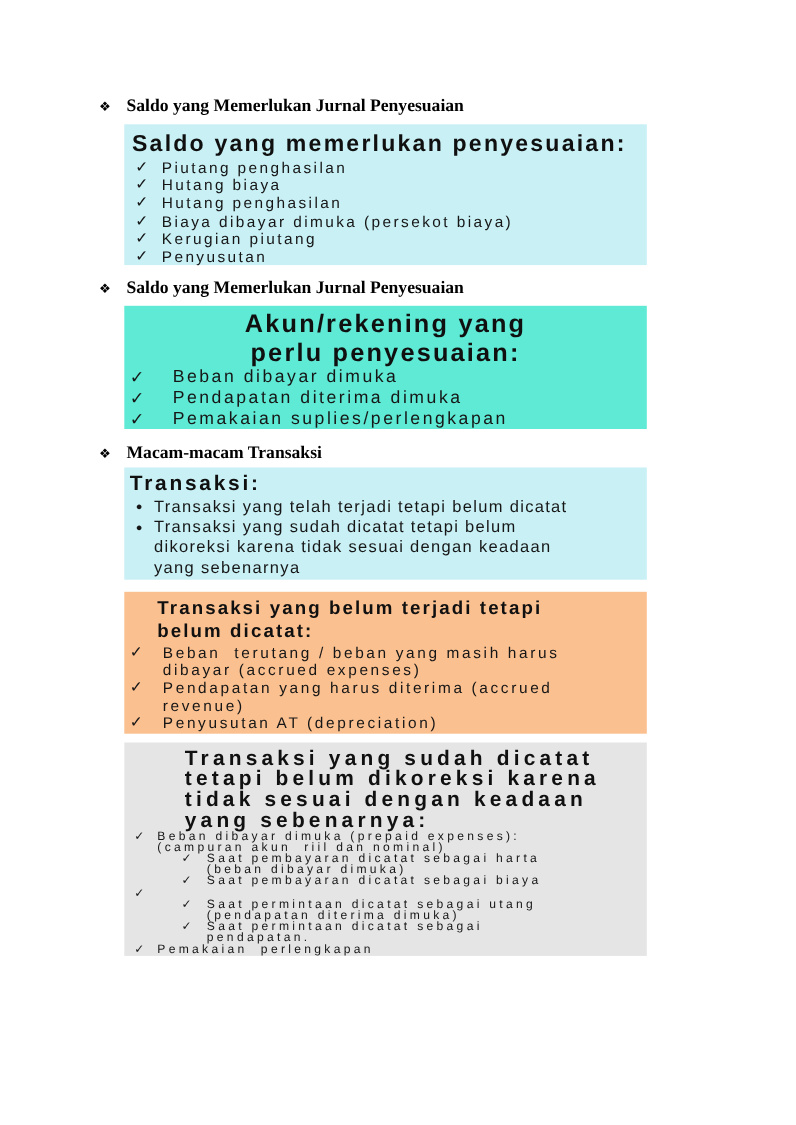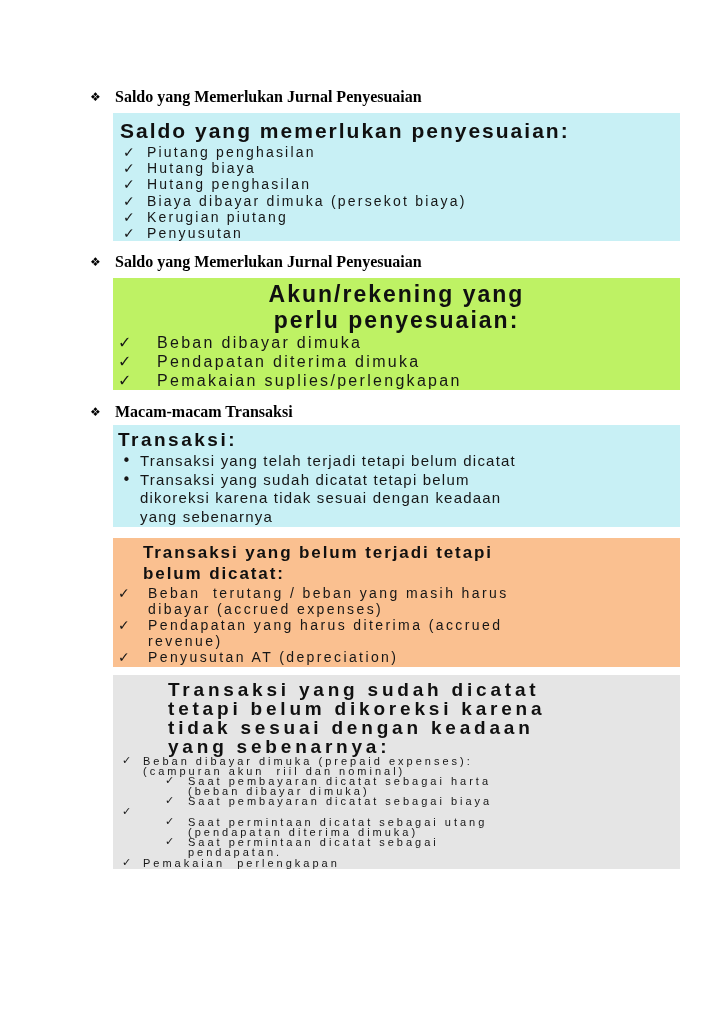--- a/index.html
+++ b/index.html
@@ -11,21 +11,21 @@
 
   
   .heading { display:flex; font-family:"Liberation Serif", serif; font-weight:bold;
              font-size:16px; line-height:18px; color:#000; }
   .heading .hb { flex:none; width:25px; font-family:"DejaVu Sans", sans-serif;
                  font-size:12px; line-height:18px; }
   .h2 { margin-top:12px; }
   .h3 { margin-top:13px; }
 
   
-  .box { box-sizing:border-box; width:567px; margin-left:23px; }
+  .box { box-sizing:border-box; width:475px; margin-left:23px; }
   .title { font-weight:bold; color:#101010; white-space:pre; }
   .row { display:flex; }
   .row .mk { flex:none; font-family:"DejaVu Sans", sans-serif; }
   .row .tx { white-space:pre; }
 
   
   .b1 { min-height:128px; margin-top:7px; padding-top:5px; }
   .b1 .title { margin-left:7px; font-size:21px; letter-spacing:2px; line-height:25px; margin-bottom:1px; }
   .b1 .row { margin-left:10px; font-size:14px; letter-spacing:2.2px; line-height:16.2px; }
   .b1 .mk { width:24px; }
@@ -93,21 +93,21 @@
         <span class="mk">✓</span>
         <span class="tx">Penyusutan</span>
       </div>
     </div>
 
     <div class="heading h2">
       <span class="hb">❖</span>
       <span class="ht">Saldo yang Memerlukan Jurnal Penyesuaian</span>
     </div>
 
-    <div class="box b2" style="background-color: #bef264;">
+    <div class="box b2" style="background-color: #5eead4;">
       <div class="title">Akun/rekening yang
 perlu penyesuaian:</div>
       <div class="row">
         <span class="mk">✓</span>
         <span class="tx">Beban dibayar dimuka</span>
       </div>
       <div class="row">
         <span class="mk">✓</span>
         <span class="tx">Pendapatan diterima dimuka</span>
       </div>

